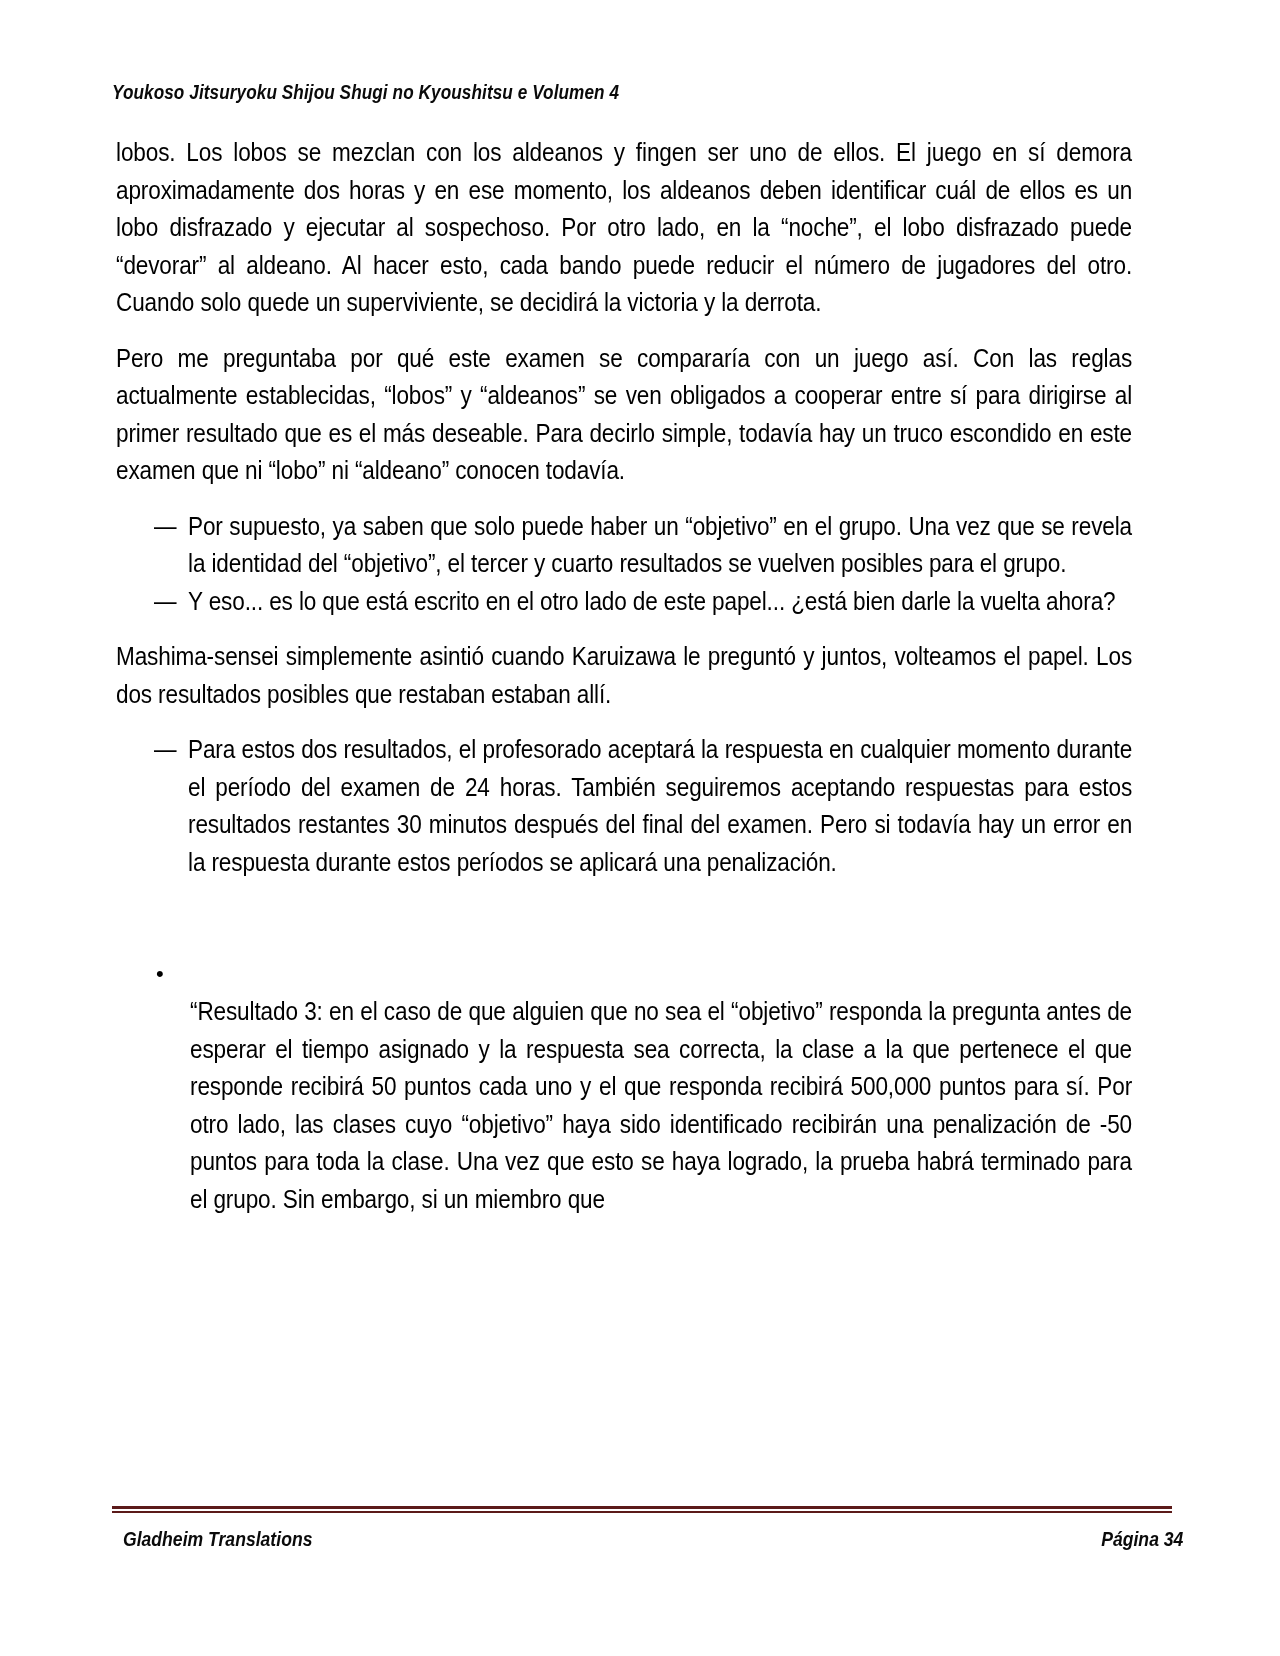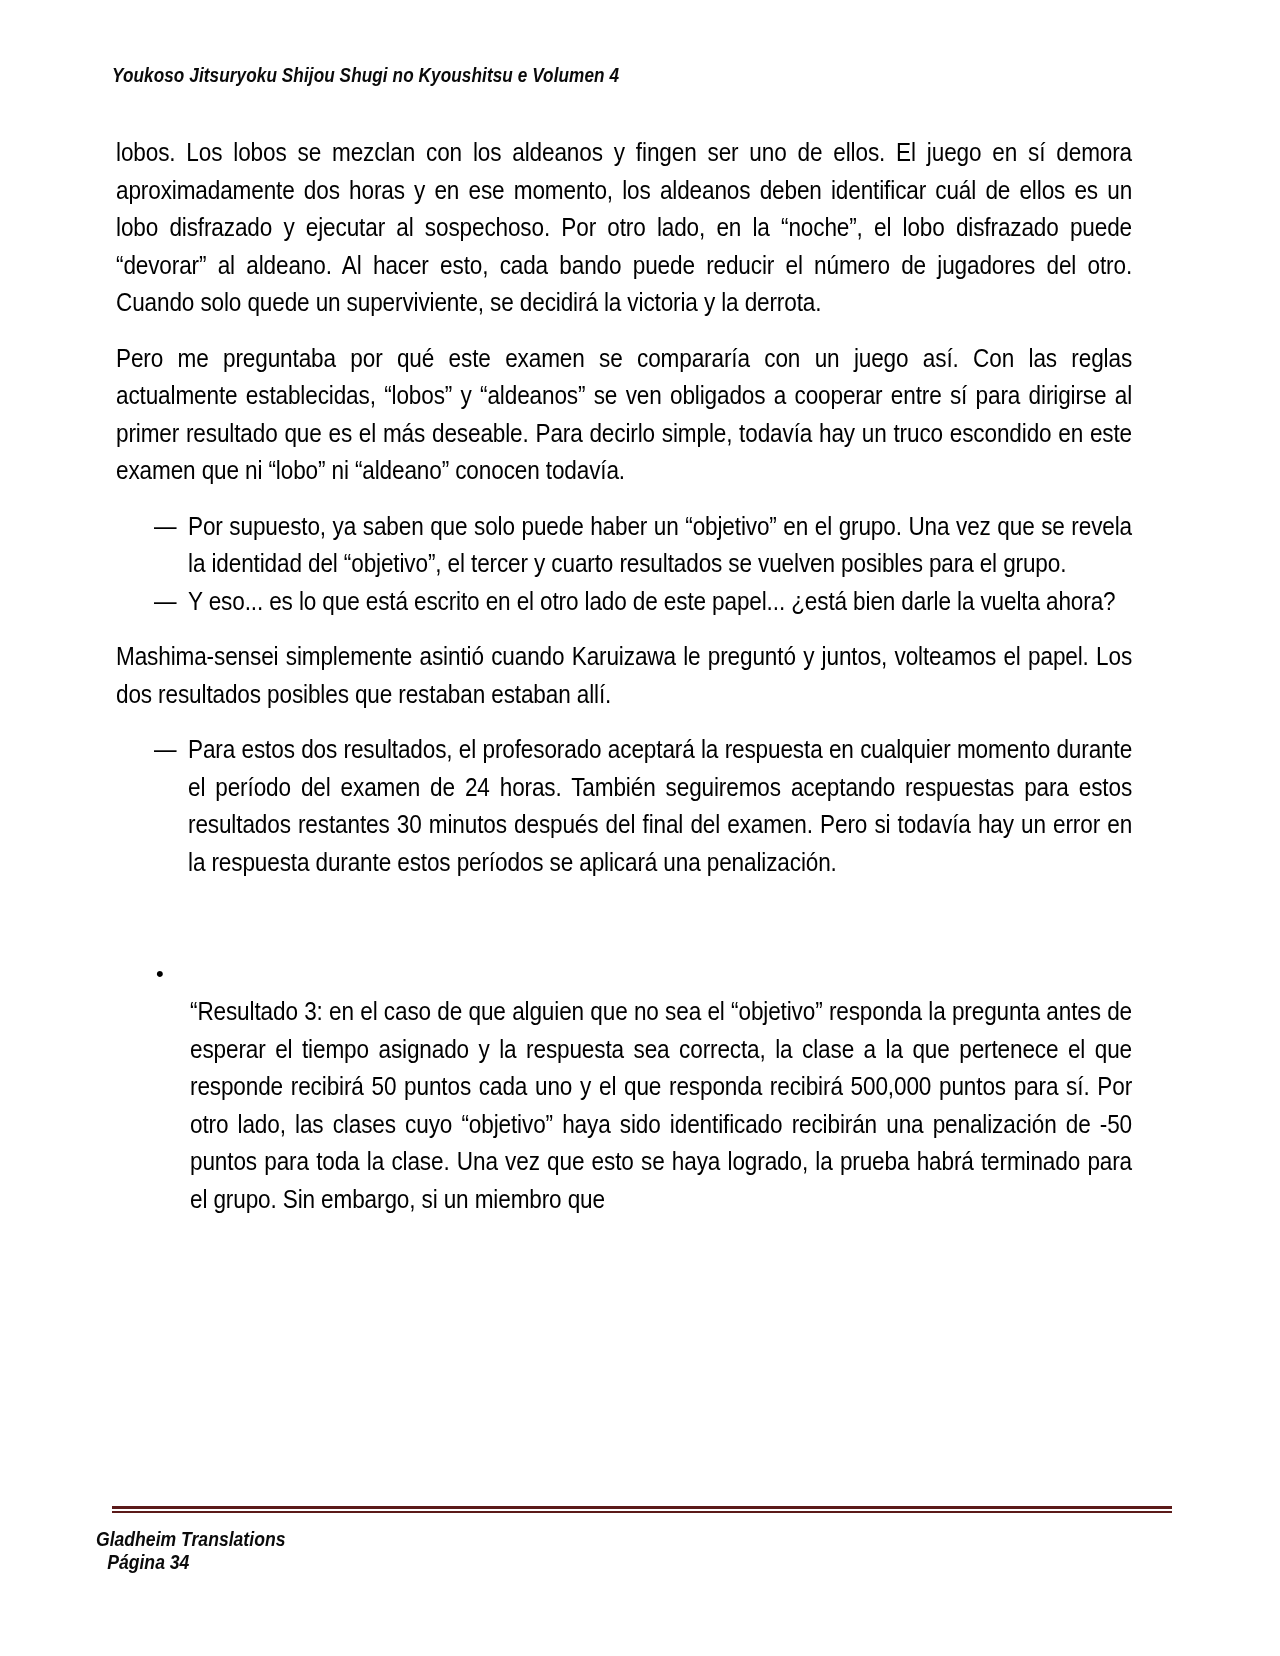--- a/index.html
+++ b/index.html
@@ -21,21 +21,21 @@
     height: 1656px;
     box-sizing: border-box;
     background: #ffffff;
     overflow: hidden;
   }
 
   
   .page-header {
     position: absolute;
     left: 112px;
-    top: 64px;
+    top: 81px;
     width: 1056px;
     height: 34px;
   }
   .header-title {
     font-family: "Liberation Sans", "DejaVu Sans", sans-serif;
     font-weight: bold;
     font-style: italic;
     font-size: 19.5px;
     letter-spacing: 0.1px;
     color: #0a0a0a;
@@ -150,27 +150,26 @@
     top: 1506px;
     width: 1060px;
     height: 7px;
     border-top: 3px solid #5b1a19;
     border-bottom: 2px solid #5b1a19;
     background: #ffffff;
     box-sizing: border-box;
   }
   .page-footer {
     position: absolute;
-    left: 96px;
+    left: 123px;
     top: 1528px;
     width: 1060px;
     display: flex;
     justify-content: space-between;
     align-items: baseline;
-    flex-direction: column;
   }
   .footer-left, .footer-right {
     font-family: "Liberation Sans", "DejaVu Sans", sans-serif;
     font-weight: bold;
     font-style: italic;
     font-size: 20px;
     color: #0a0a0a;
     white-space: nowrap;
   }
   .footer-left { transform: scaleX(0.88); transform-origin: left center; }

